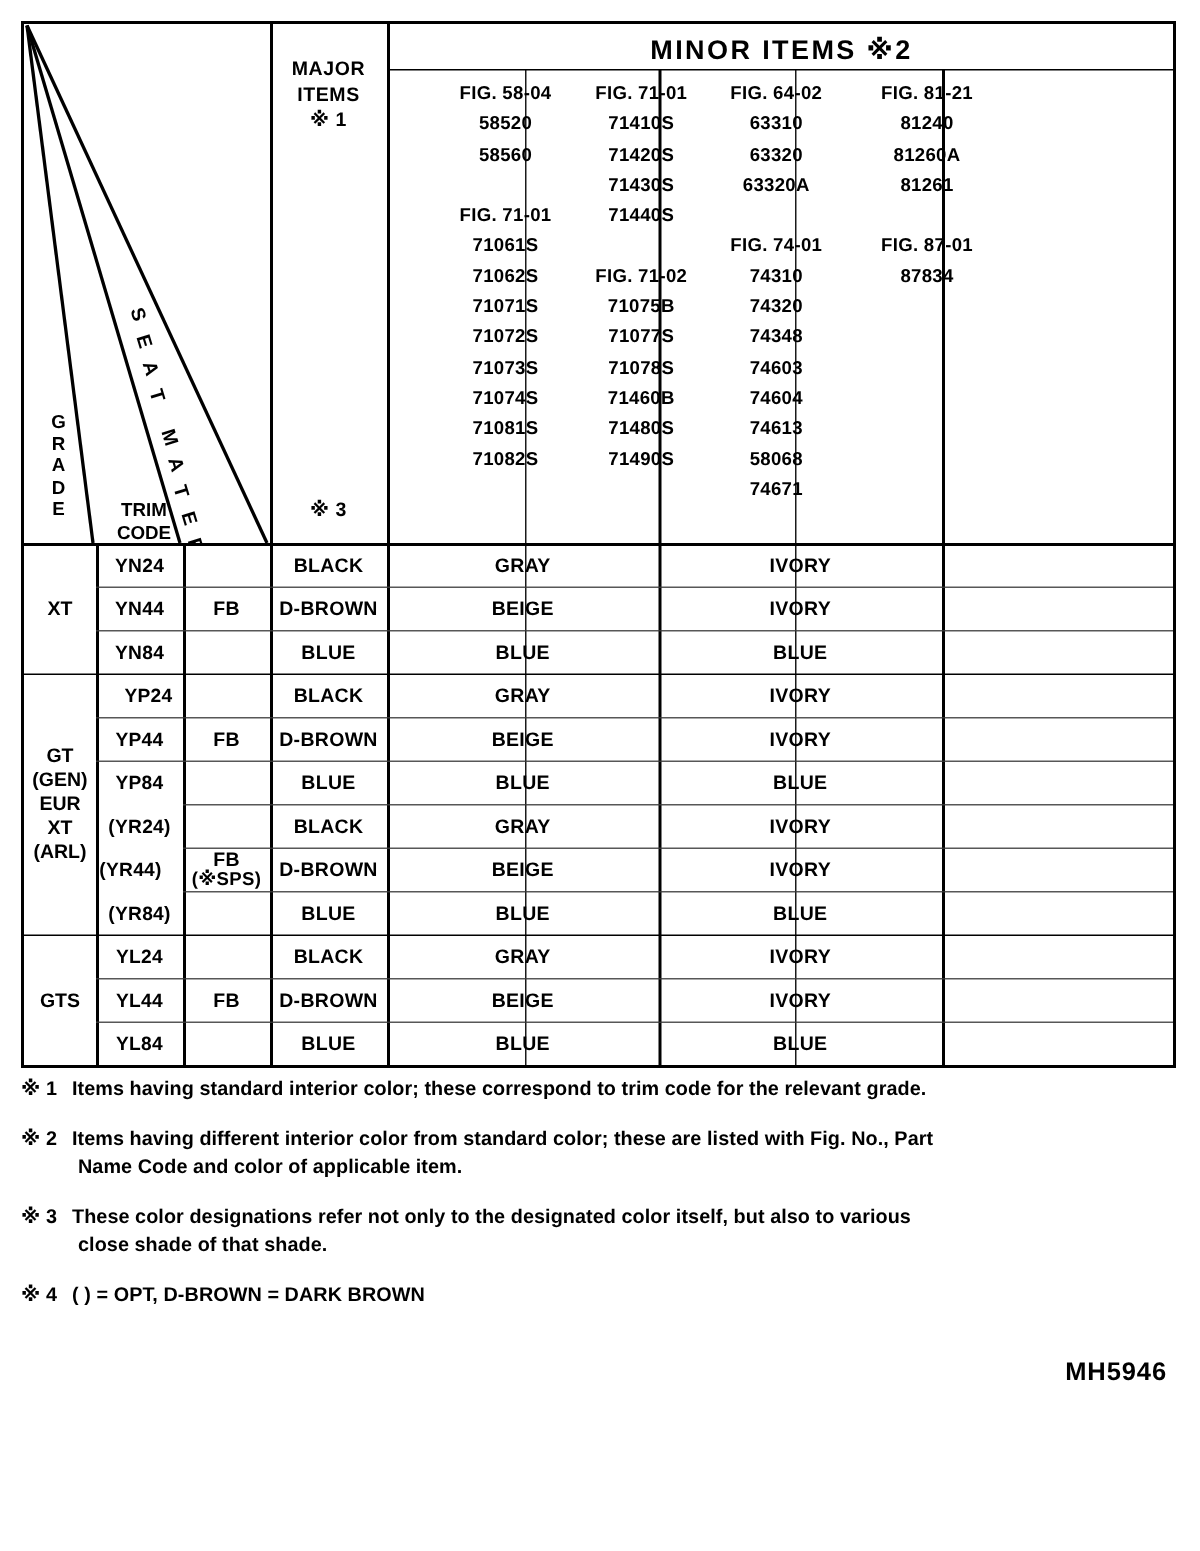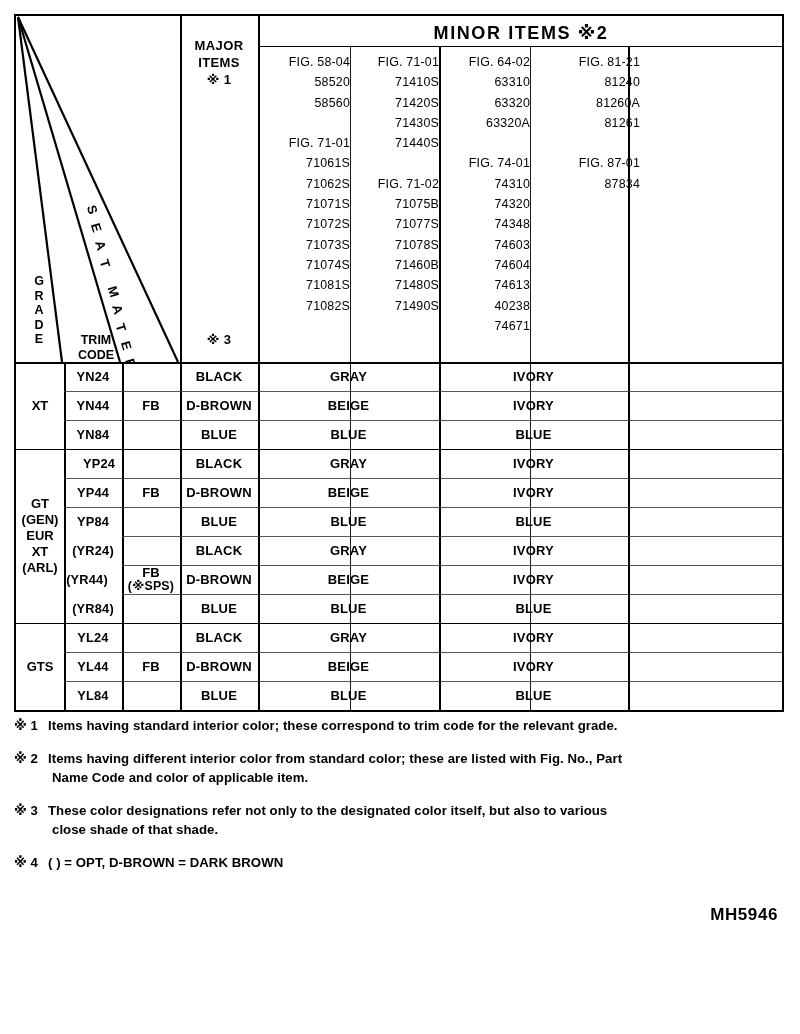--- a/index.html
+++ b/index.html
@@ -17,22 +17,22 @@
   .hline{position:absolute;left:0;right:0;height:2px;background:#000;}
   .rowline{position:absolute;height:1px;background:#3a3a3a;opacity:.85;}
 
   .cellTxt{position:absolute;display:flex;align-items:center;justify-content:center;
            text-align:center;font-weight:bold;line-height:1.05;}
 
   
   .hdrTop{font-size:13px;letter-spacing:.4px;}
   .minorHdr{font-size:18px;letter-spacing:1.6px;}
 
-  .figcol{position:absolute;font-size:12.4px;font-weight:normal;text-align:right;
-          line-height:20.3px;letter-spacing:.2px;}
+  .figcol{position:absolute;font-size:12.4px;font-weight:bold;text-align:center;
+          line-height:20.3px;letter-spacing:.2px;margin-left:32px;}
   .figcol div{white-space:nowrap;}
   .figcol .gap{height:20.3px;}
 
   
   .diagWrap{position:absolute;left:0;top:0;width:176px;height:346px;overflow:hidden;}
   .glabel{position:absolute;font-size:12.5px;font-weight:bold;line-height:14.5px;
           text-align:center;}
   .seatChar{position:absolute;font-size:13px;font-weight:bold;}
 
   
@@ -166,21 +166,21 @@
       <div>63320</div>
       <div>63320A</div>
       <div class="gap"></div>
       <div>FIG. 74-01</div>
       <div>74310</div>
       <div>74320</div>
       <div>74348</div>
       <div>74603</div>
       <div>74604</div>
       <div>74613</div>
-      <div>40238</div>
+      <div>58068</div>
       <div>74671</div>
     </div>
 
     <div class="figcol" style="left:516px;top:36px;width:108px;">
       <div>FIG. 81-21</div>
       <div>81240</div>
       <div>81260A</div>
       <div>81261</div>
       <div class="gap"></div>
       <div>FIG. 87-01</div>

